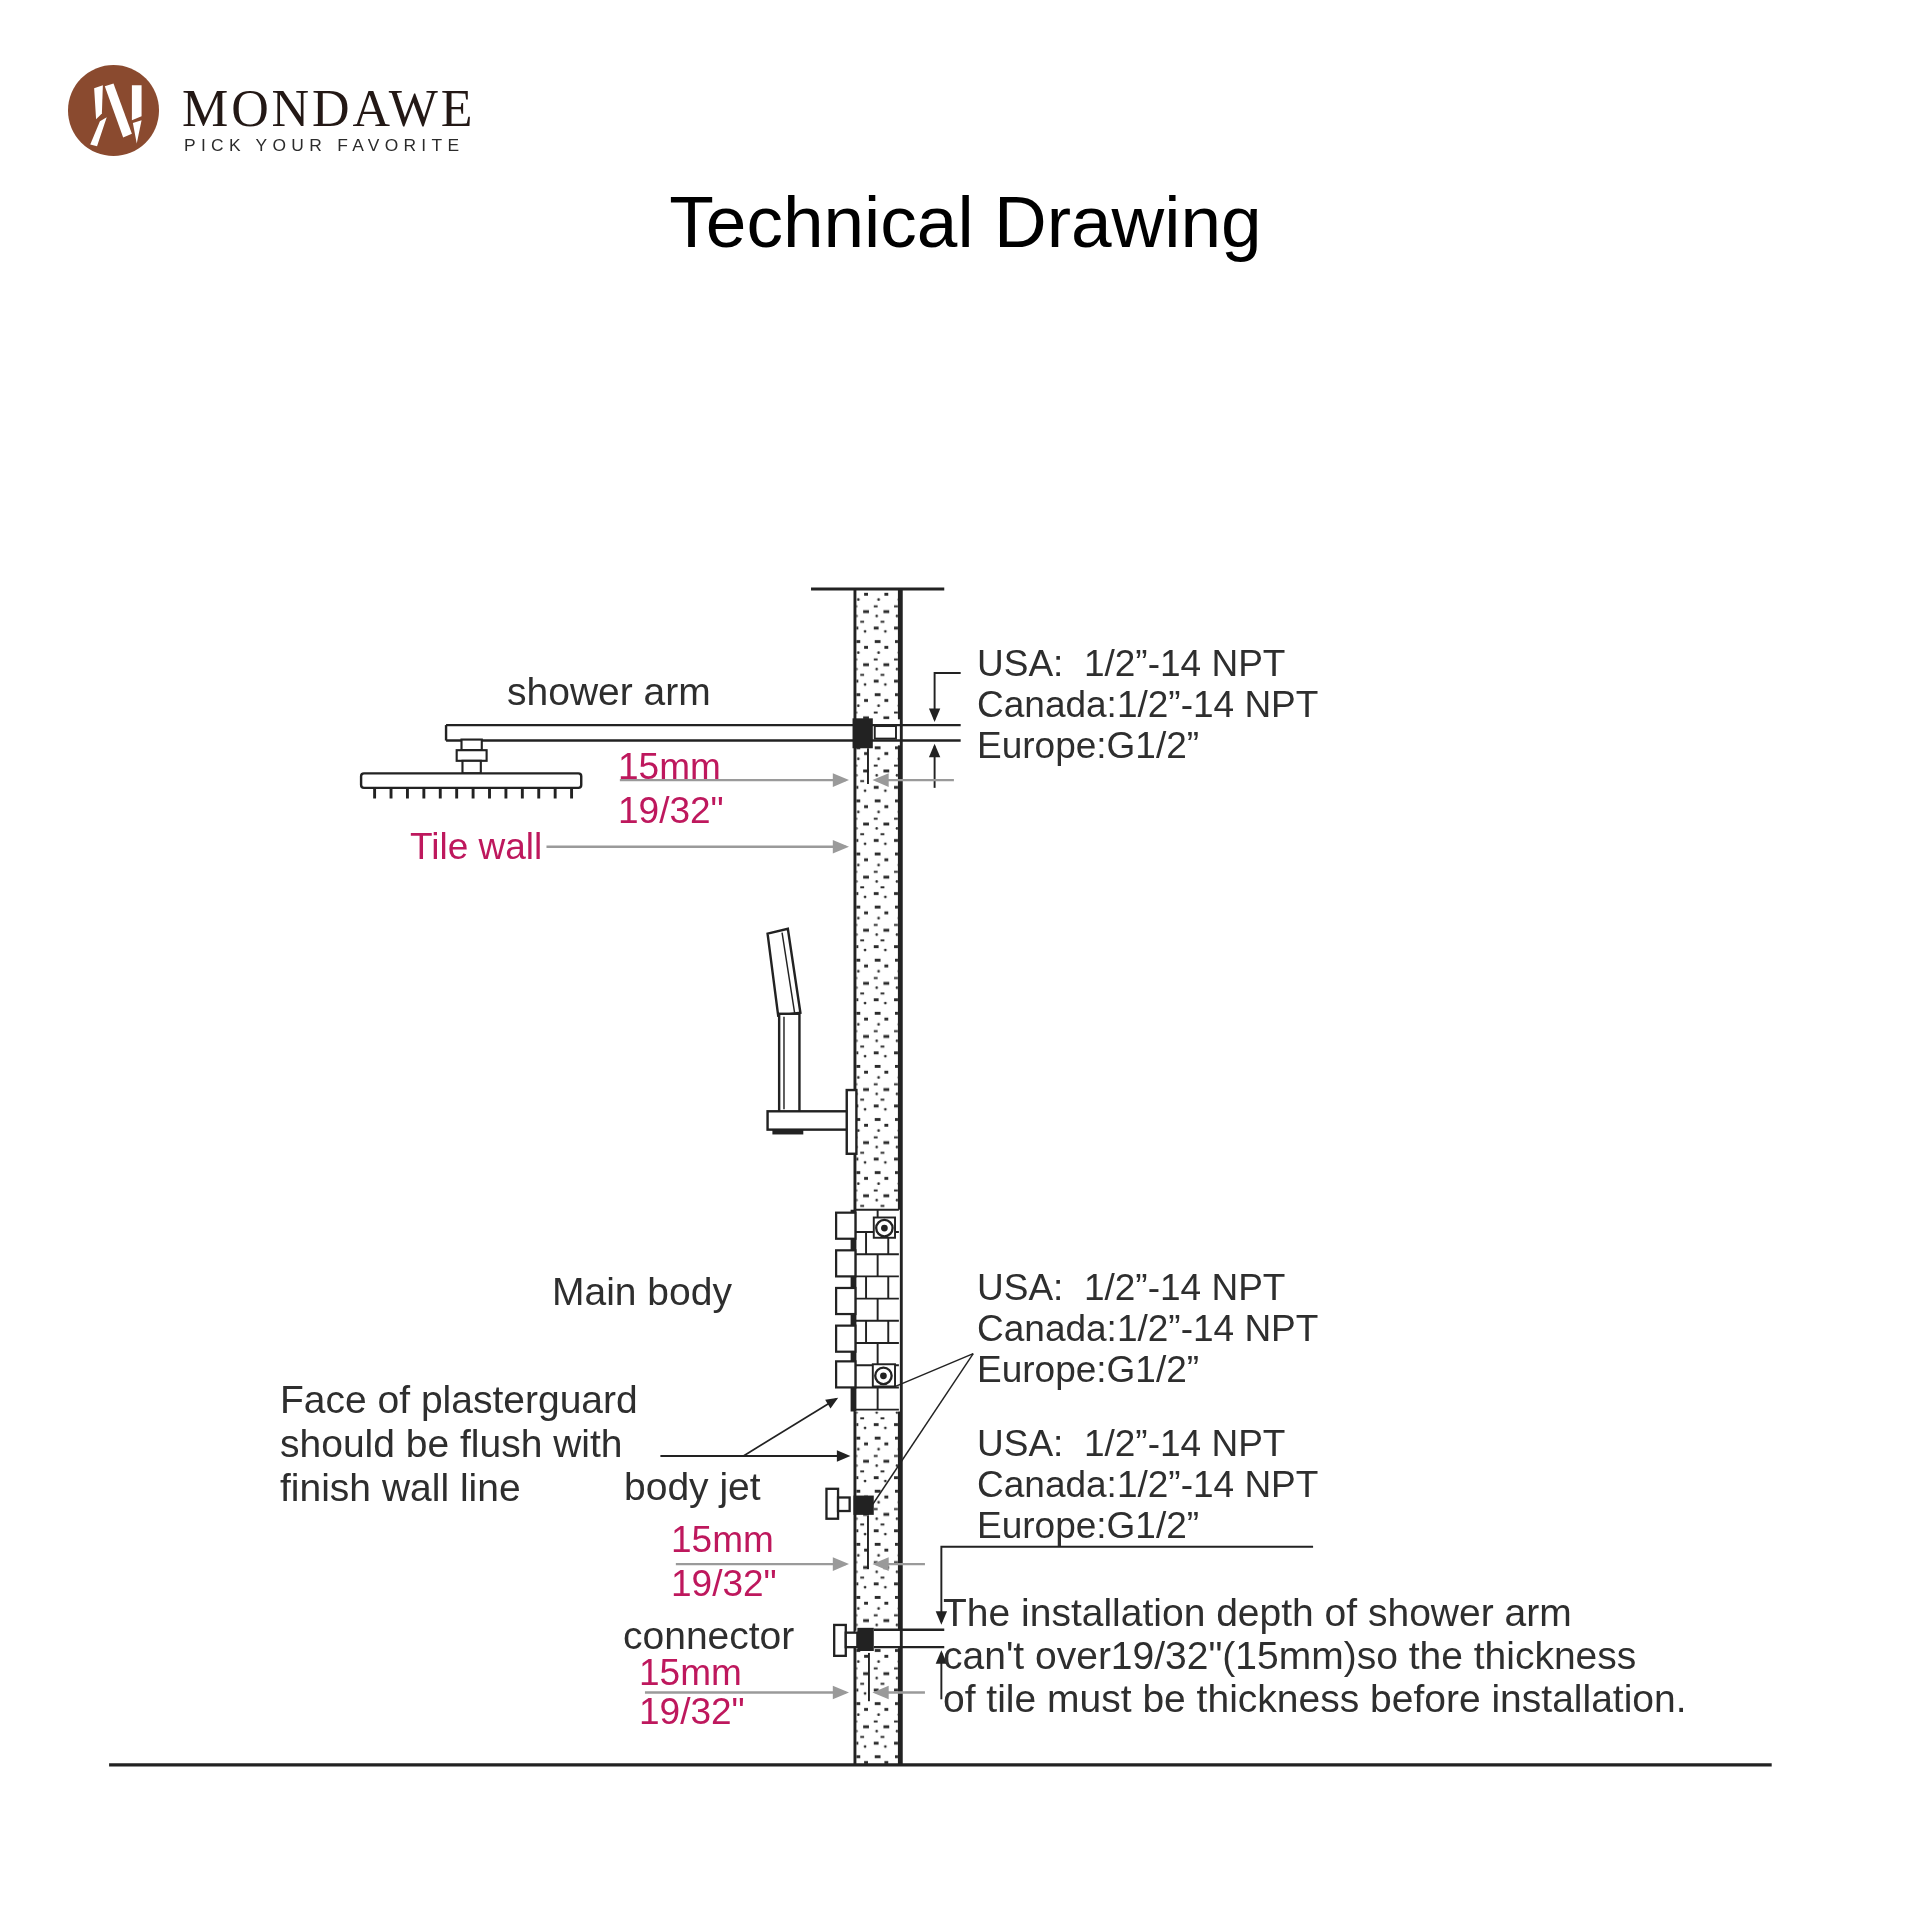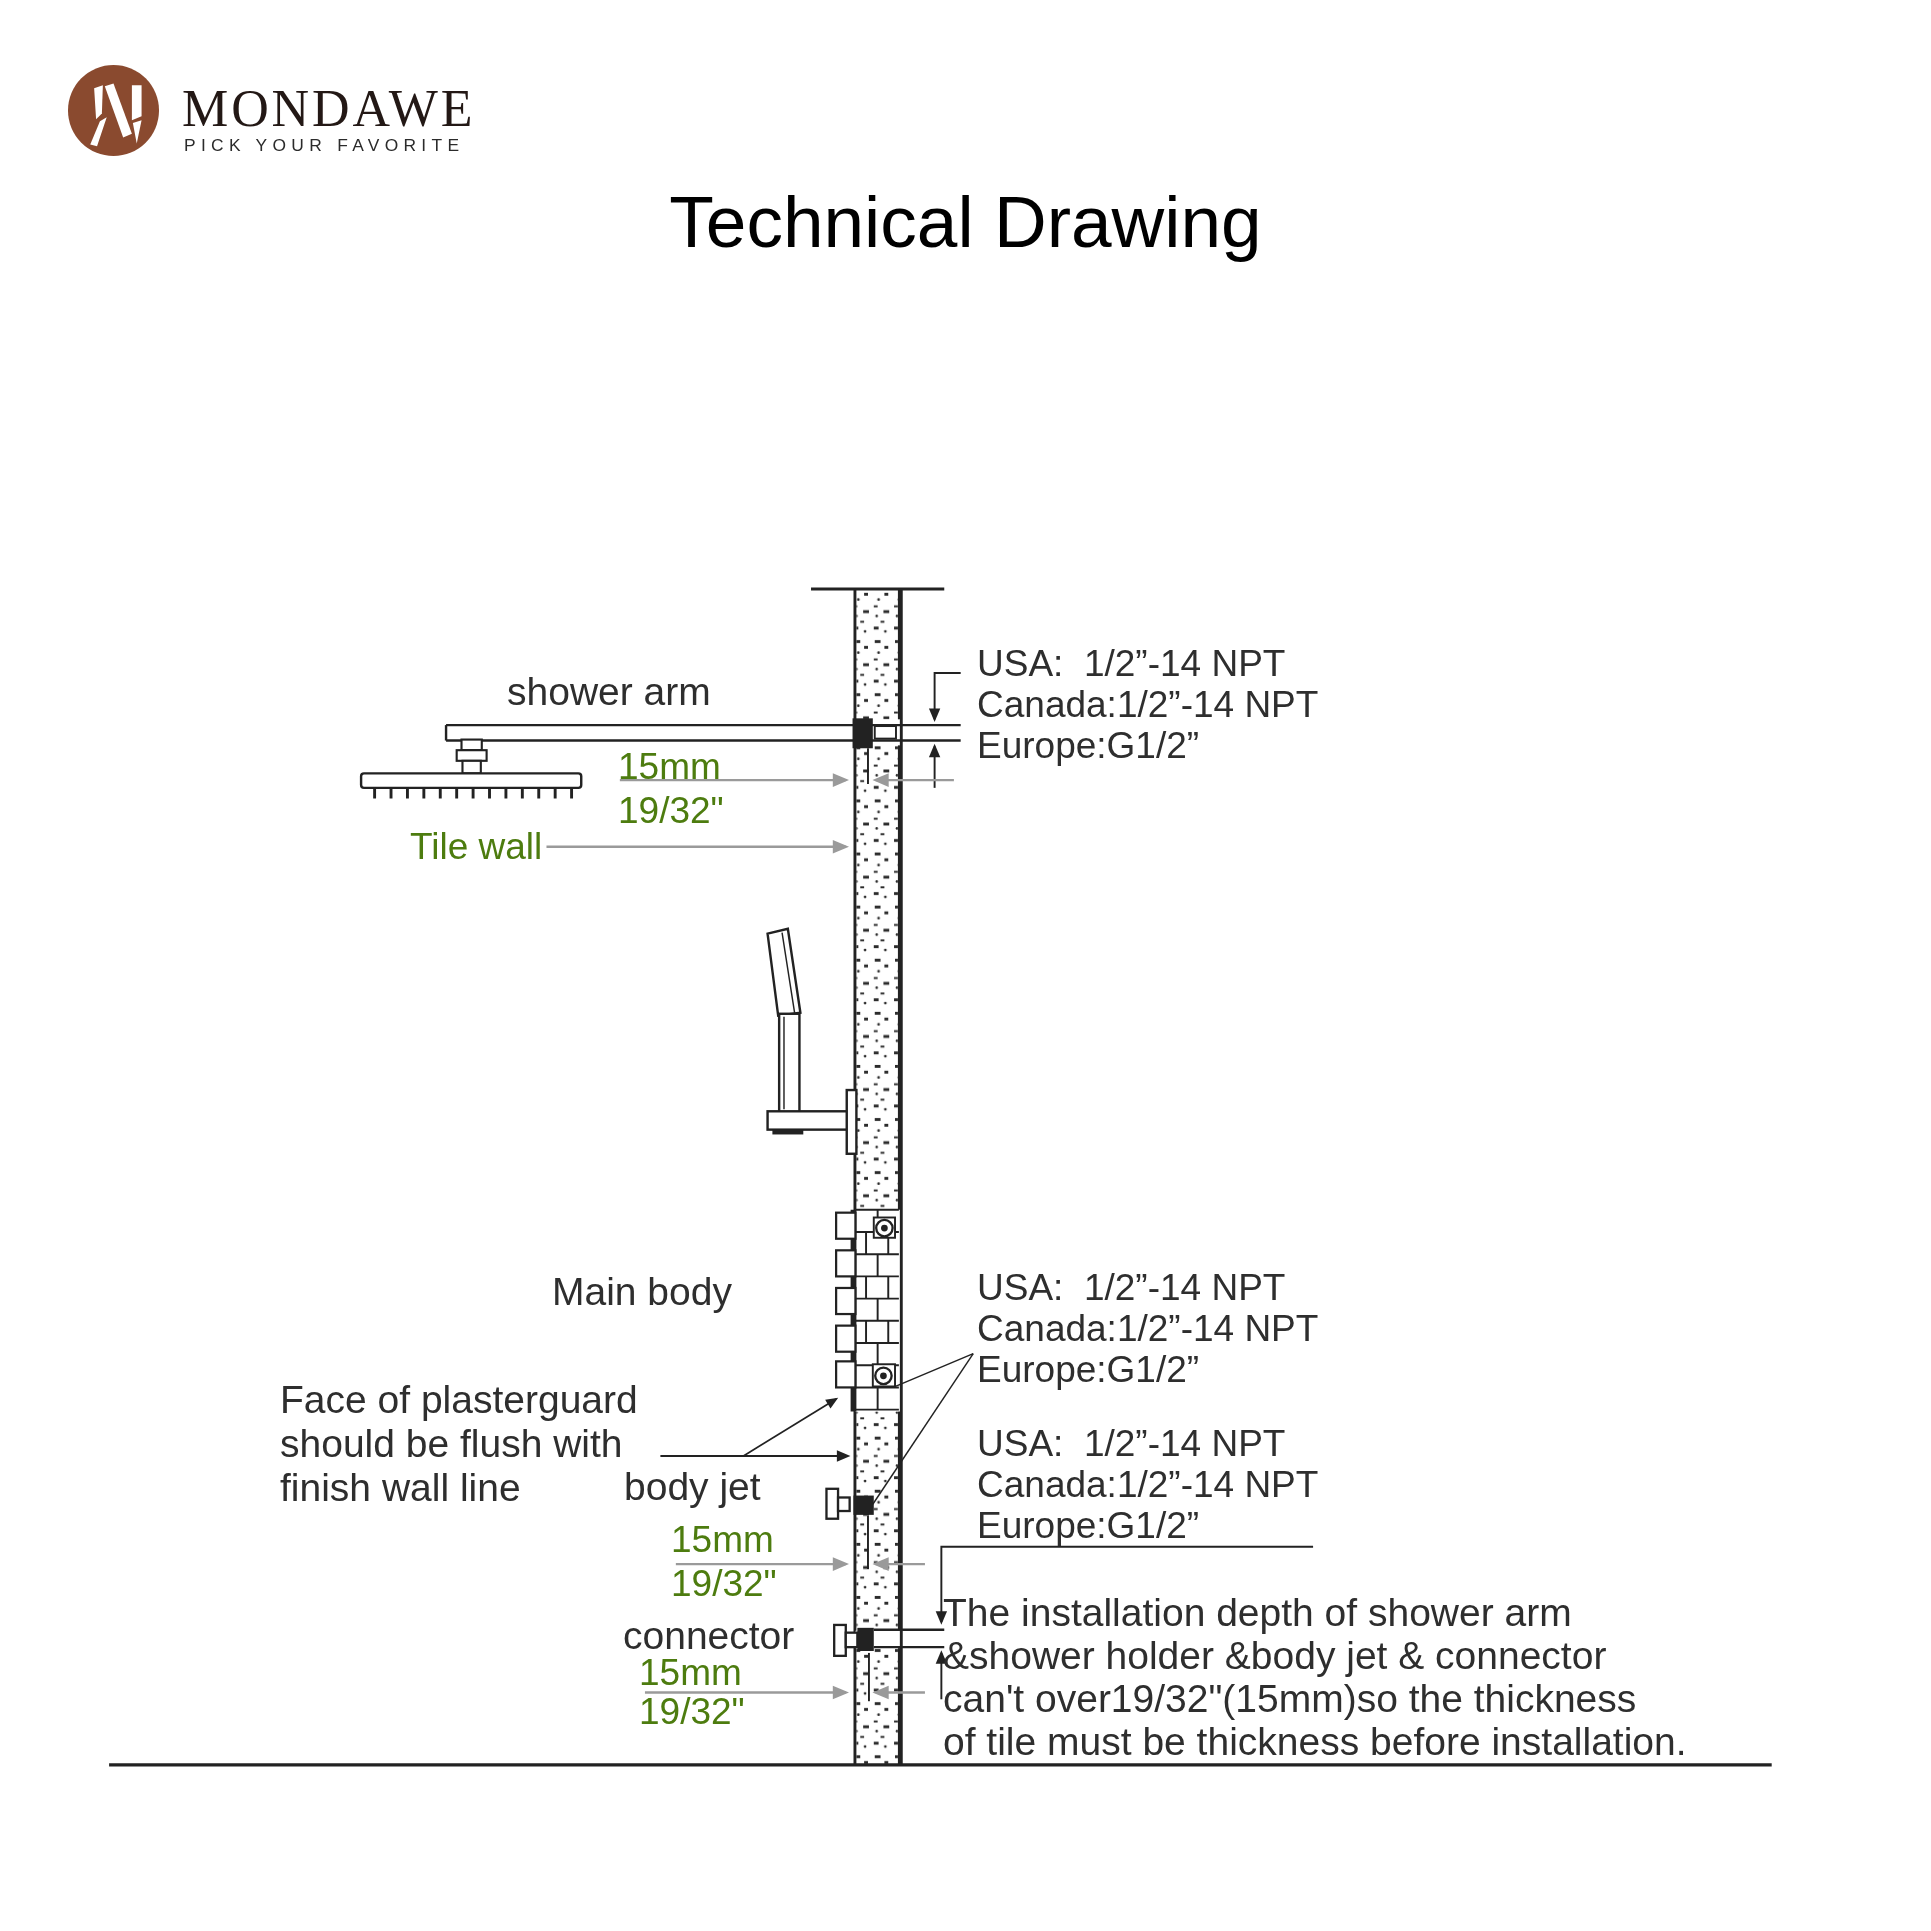--- a/index.html
+++ b/index.html
@@ -1,21 +1,21 @@
 <!DOCTYPE html>
 <html><head>
 <meta charset="utf-8">
 <style>
   html,body{margin:0;padding:0;background:#ffffff;}
   #canvas{position:relative;width:1931px;height:1931px;background:#ffffff;overflow:hidden;
           font-family:"Liberation Sans", sans-serif;color:#2e2e2e;}
   .abs{position:absolute;}
   .lbl{white-space:pre;}
   .dark{color:#2e2e2e;}
-  .gray{color:#4d7c0f;}
+  .gray{color:#be185d;}
   #brand-circle{left:68px;top:65px;width:91px;height:91px;}
   #brand-name{left:182px;top:79px;font-family:"Liberation Serif", serif;font-size:52px;
               letter-spacing:2.9px;color:#231815;}
   #brand-tagline{left:184px;top:135px;font-size:17.4px;letter-spacing:5.3px;color:#2b2b2b;}
   #page-title{left:0;top:180px;width:1931px;text-align:center;font-size:73px;color:#000;}
   #item-box{left:1338px;top:326px;width:490px;height:71px;border:2.9px solid #a5662f;
             box-sizing:border-box;display:flex;align-items:center;padding-left:39px;
             font-size:41px;color:#111;}
   .spec{font-size:37px;line-height:41px;}
   .dim{font-size:37px;line-height:44px;}
@@ -203,19 +203,18 @@
 
   <div class="abs biglbl dark lbl" style="left:623px;top:1614px;">connector</div>
 
   <div class="abs dim gray" style="left:639px;top:1653px;line-height:39px;">
     <div class="lbl">15mm</div>
     <div class="lbl">19/32"</div>
   </div>
 
   <div class="abs note dark" style="left:943px;top:1591px;">
     <div class="lbl">The installation depth of shower arm</div>
-    <div class="lbl">&amp;shower holder &amp;body jet &amp; connector</div>
     <div class="lbl">can't over19/32"(15mm)so the thickness</div>
     <div class="lbl">of tile must be thickness before installation.</div>
   </div>
 
 </div>
 
 
 </body></html>

